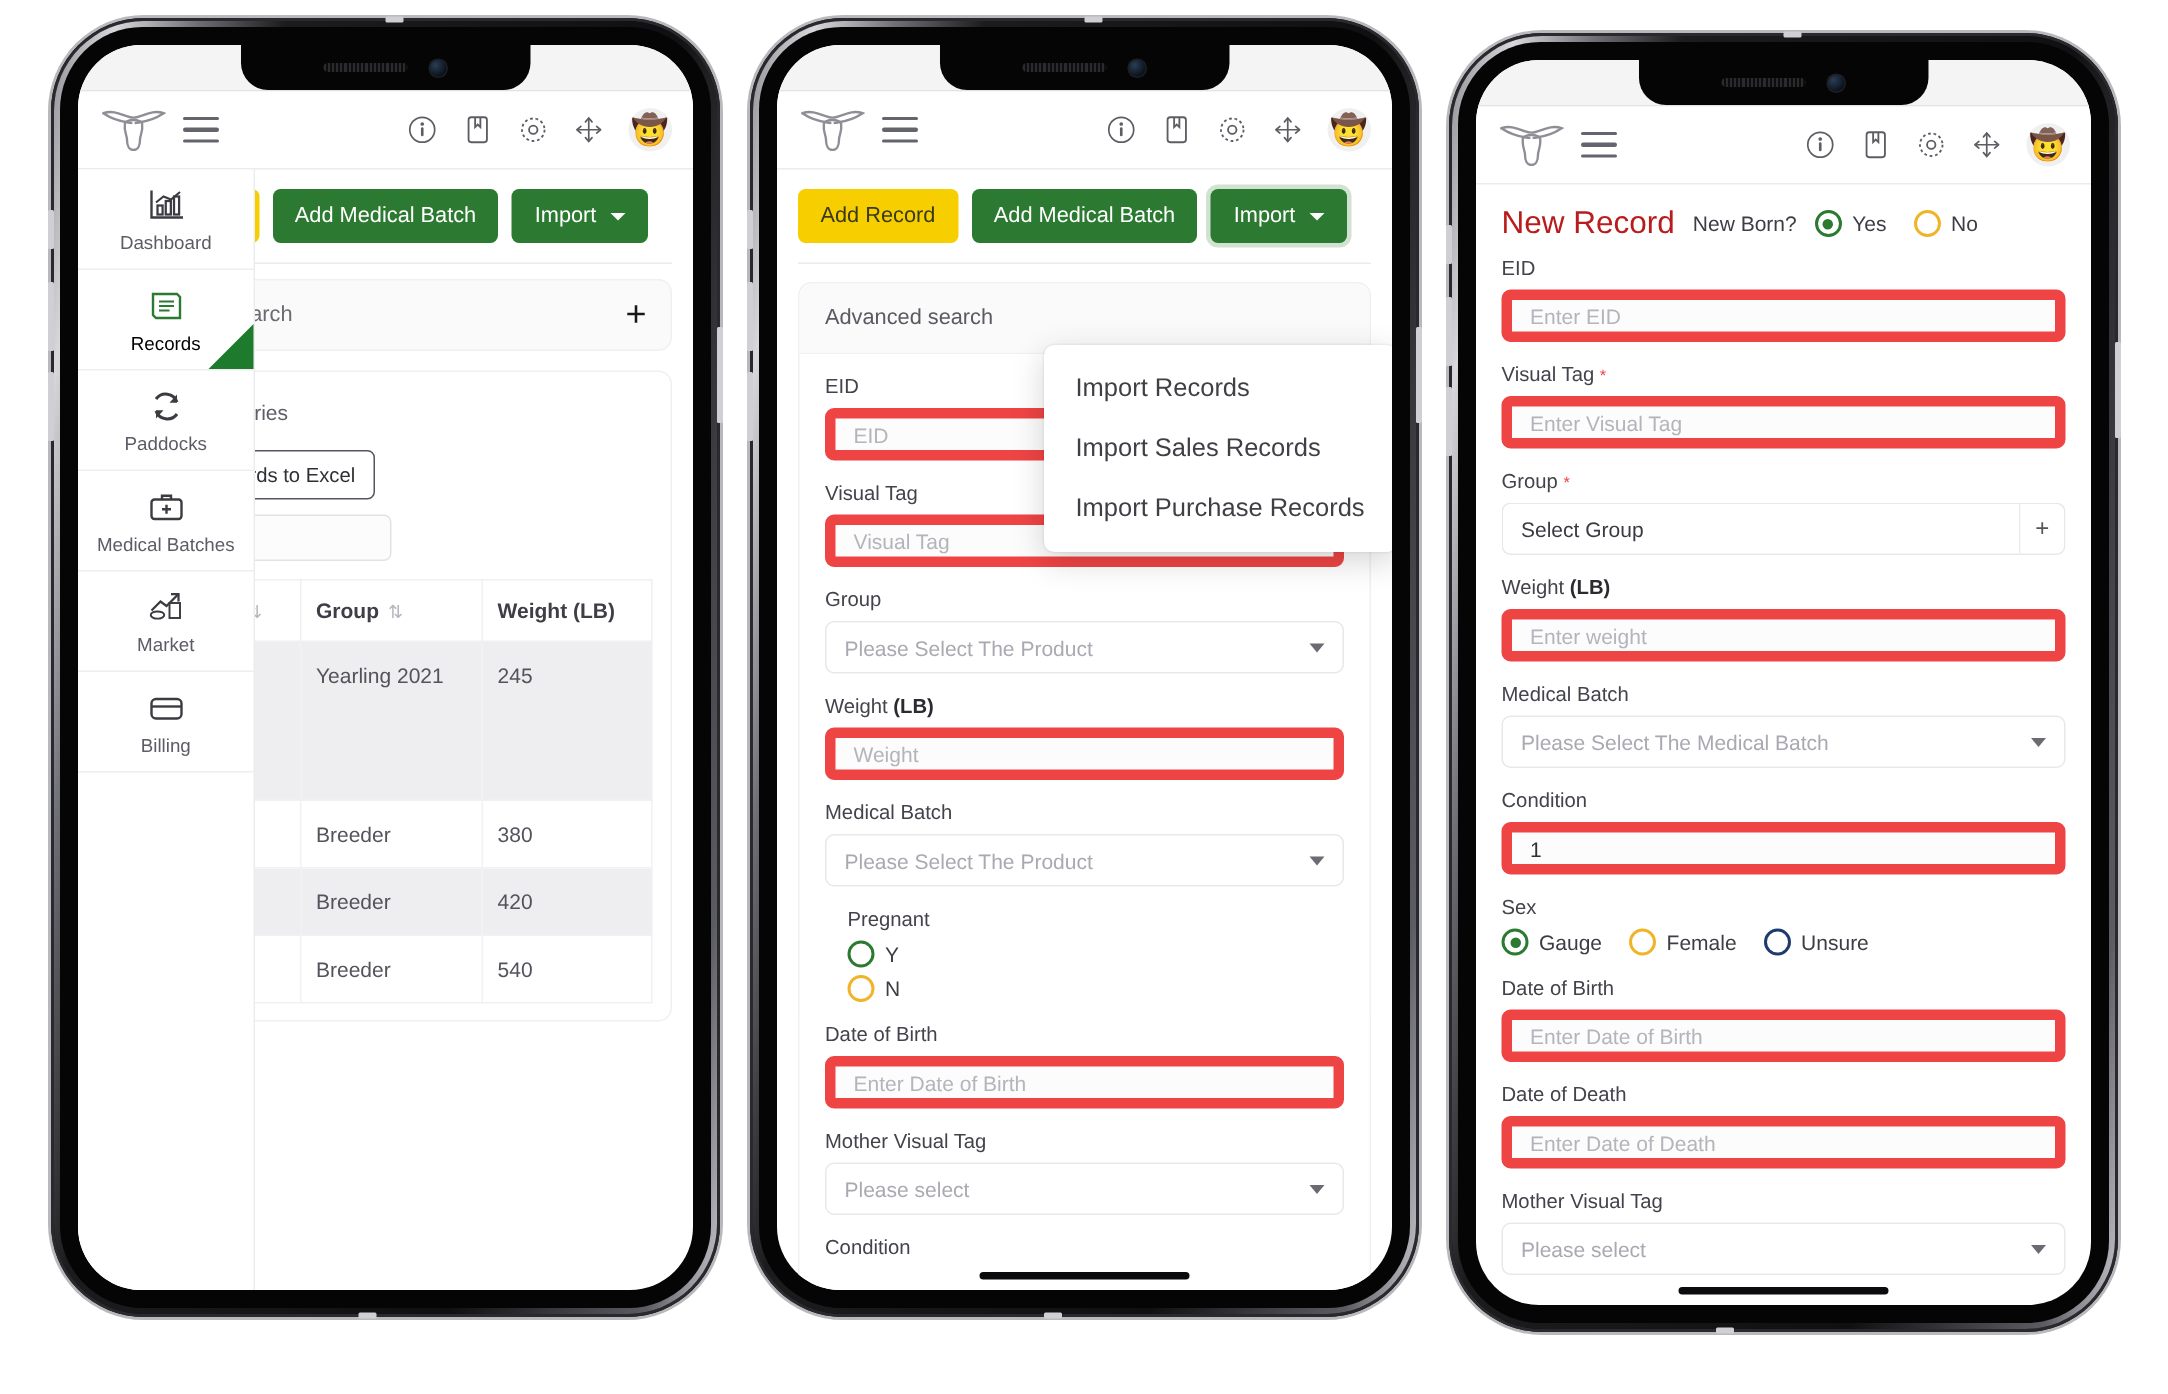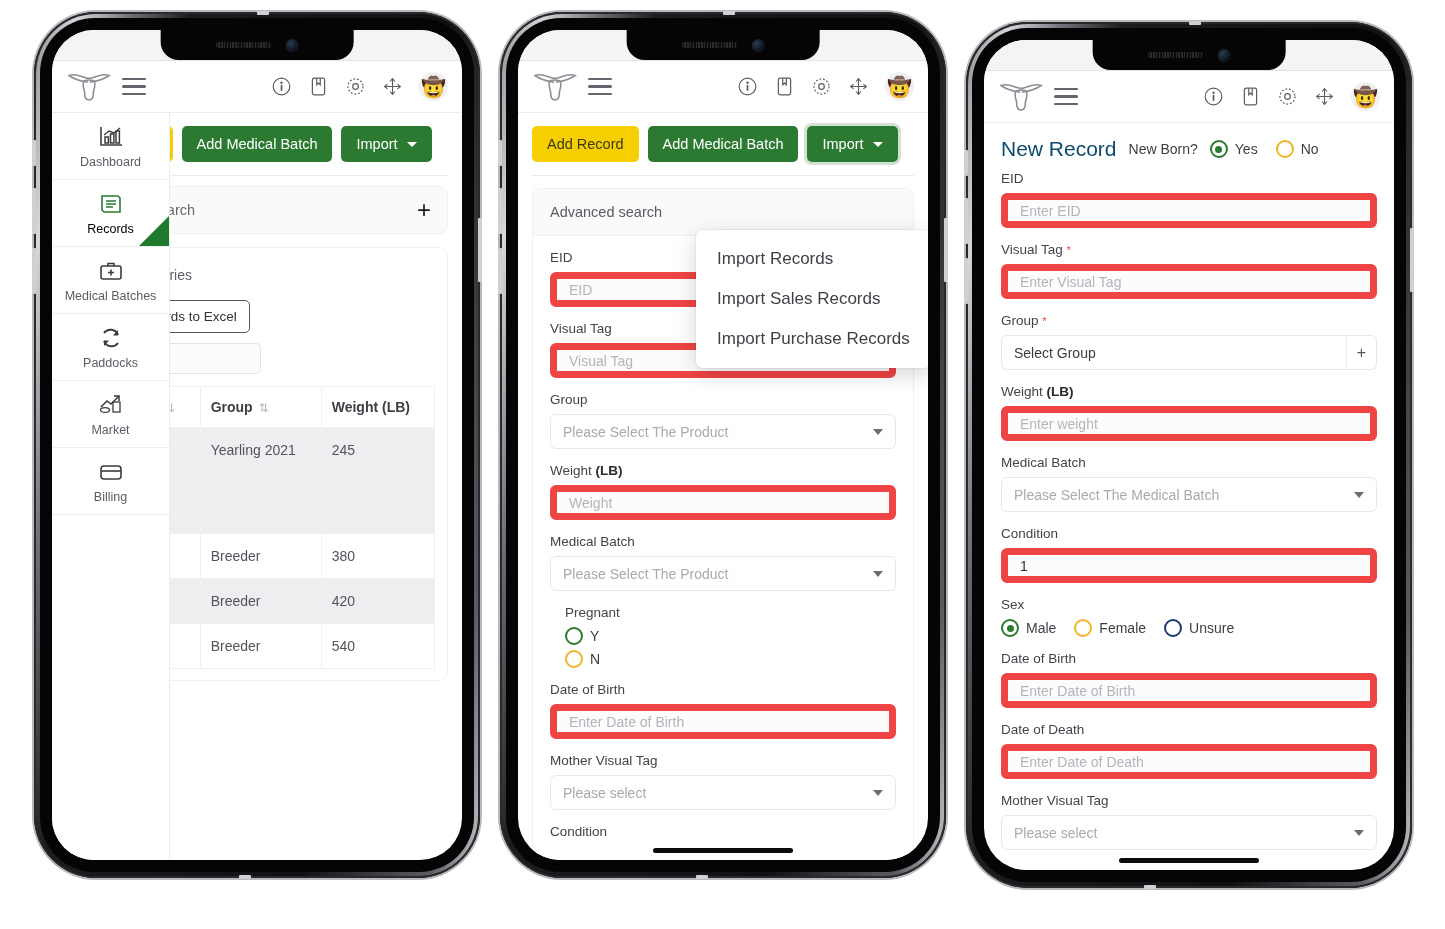--- a/index.html
+++ b/index.html
@@ -182,21 +182,21 @@
   .radiorow.stack .ritem + .ritem { margin-left: 0; }
   .rdot { width: 18px; height: 18px; border-radius: 50%; border: 2px solid #ccc;
     display: flex; align-items: center; justify-content: center; flex: 0 0 auto; }
   .rdot.green { border-color: #2c7a31; }
   .rdot.yellow { border-color: #f0b429; }
   .rdot.blue { border-color: #1e3a6e; }
   .rdot.on::after { content: ""; width: 7px; height: 7px; border-radius: 50%; background: #2c7a31; }
 
   
   .nrhead { display: flex; align-items: center; gap: 12px; padding: 14px 17px 4px; }
-  .nrtitle { font-size: 21px; color: #0c4a6e; font-weight: 400; }
+  .nrtitle { font-size: 21px; color: #b91c1c; font-weight: 400; }
   .nrq { font-size: 14px; color: #3d3d45; }
 
   .homebar { position: absolute; bottom: 7px; left: 50%; transform: translateX(-50%);
     width: 140px; height: 5px; border-radius: 3px; background: #0b0b0d; z-index: 50; }
 </style>
 </head>
 <body>
 
 <div class="stage">
 
@@ -344,37 +344,37 @@
                 <path d="M4 4 L20 4 L22 6 L22 20 L6 20 L4 18 Z" fill="none" stroke="currentColor" stroke-width="1.6"></path>
                 <path d="M8 9 L18 9 M8 12 L18 12 M8 15 L15 15" stroke="currentColor" stroke-width="1.4"></path>
               </svg>
           </span>
           <span class="silabel">Records</span>
           <span class="corner"></span>
         </div>
         <div class="side-item">
           <span class="siicon">
             <svg width="26" height="24" viewBox="0 0 26 24">
-                <rect x="3" y="7" width="20" height="13" rx="2" fill="none" stroke="currentColor" stroke-width="1.6"></rect>
-                <path d="M10 7 L10 4.5 L16 4.5 L16 7" fill="none" stroke="currentColor" stroke-width="1.6"></path>
-                <path d="M13 10.5 L13 16.5 M10 13.5 L16 13.5" stroke="currentColor" stroke-width="1.6"></path>
-              </svg>
-          </span>
-          <span class="silabel">Medical Batches</span>
-        </div>
-        <div class="side-item">
-          <span class="siicon">
-            <svg width="26" height="24" viewBox="0 0 26 24">
                 <path d="M20 9 A8 8 0 0 0 6 7" fill="none" stroke="currentColor" stroke-width="2"></path>
                 <path d="M6 15 A8 8 0 0 0 20 17" fill="none" stroke="currentColor" stroke-width="2"></path>
                 <path d="M20 4 L20 9.5 L15 9.5 Z" fill="currentColor"></path>
                 <path d="M6 20 L6 14.5 L11 14.5 Z" fill="currentColor"></path>
               </svg>
           </span>
           <span class="silabel">Paddocks</span>
+        </div>
+        <div class="side-item">
+          <span class="siicon">
+            <svg width="26" height="24" viewBox="0 0 26 24">
+                <rect x="3" y="7" width="20" height="13" rx="2" fill="none" stroke="currentColor" stroke-width="1.6"></rect>
+                <path d="M10 7 L10 4.5 L16 4.5 L16 7" fill="none" stroke="currentColor" stroke-width="1.6"></path>
+                <path d="M13 10.5 L13 16.5 M10 13.5 L16 13.5" stroke="currentColor" stroke-width="1.6"></path>
+              </svg>
+          </span>
+          <span class="silabel">Medical Batches</span>
         </div>
         <div class="side-item">
           <span class="siicon">
             <svg width="26" height="24" viewBox="0 0 26 24">
                 <path d="M3 14 L9 8 L13 11 L21 3" fill="none" stroke="currentColor" stroke-width="1.5"></path>
                 <path d="M16 3 L21 3 L21 8" fill="none" stroke="currentColor" stroke-width="1.5"></path>
                 <rect x="15" y="9" width="7" height="10" fill="none" stroke="currentColor" stroke-width="1.3"></rect>
                 <ellipse cx="7" cy="17" rx="4.5" ry="2.4" fill="none" stroke="currentColor" stroke-width="1.3"></ellipse>
               </svg>
           </span>
@@ -651,21 +651,21 @@
           </div>
           <div class="fgroup">
             <span class="flabel">Condition</span>
             <div class="input filled">1</div>
           </div>
           <div class="fgroup">
             <span class="flabel">Sex</span>
             <div class="radiorow">
               <div class="ritem">
                 <span class="rdot green on"></span>
-                <span>Male</span>
+                <span>Gauge</span>
               </div>
               <div class="ritem">
                 <span class="rdot yellow"></span>
                 <span>Female</span>
               </div>
               <div class="ritem">
                 <span class="rdot blue"></span>
                 <span>Unsure</span>
               </div>
             </div>

